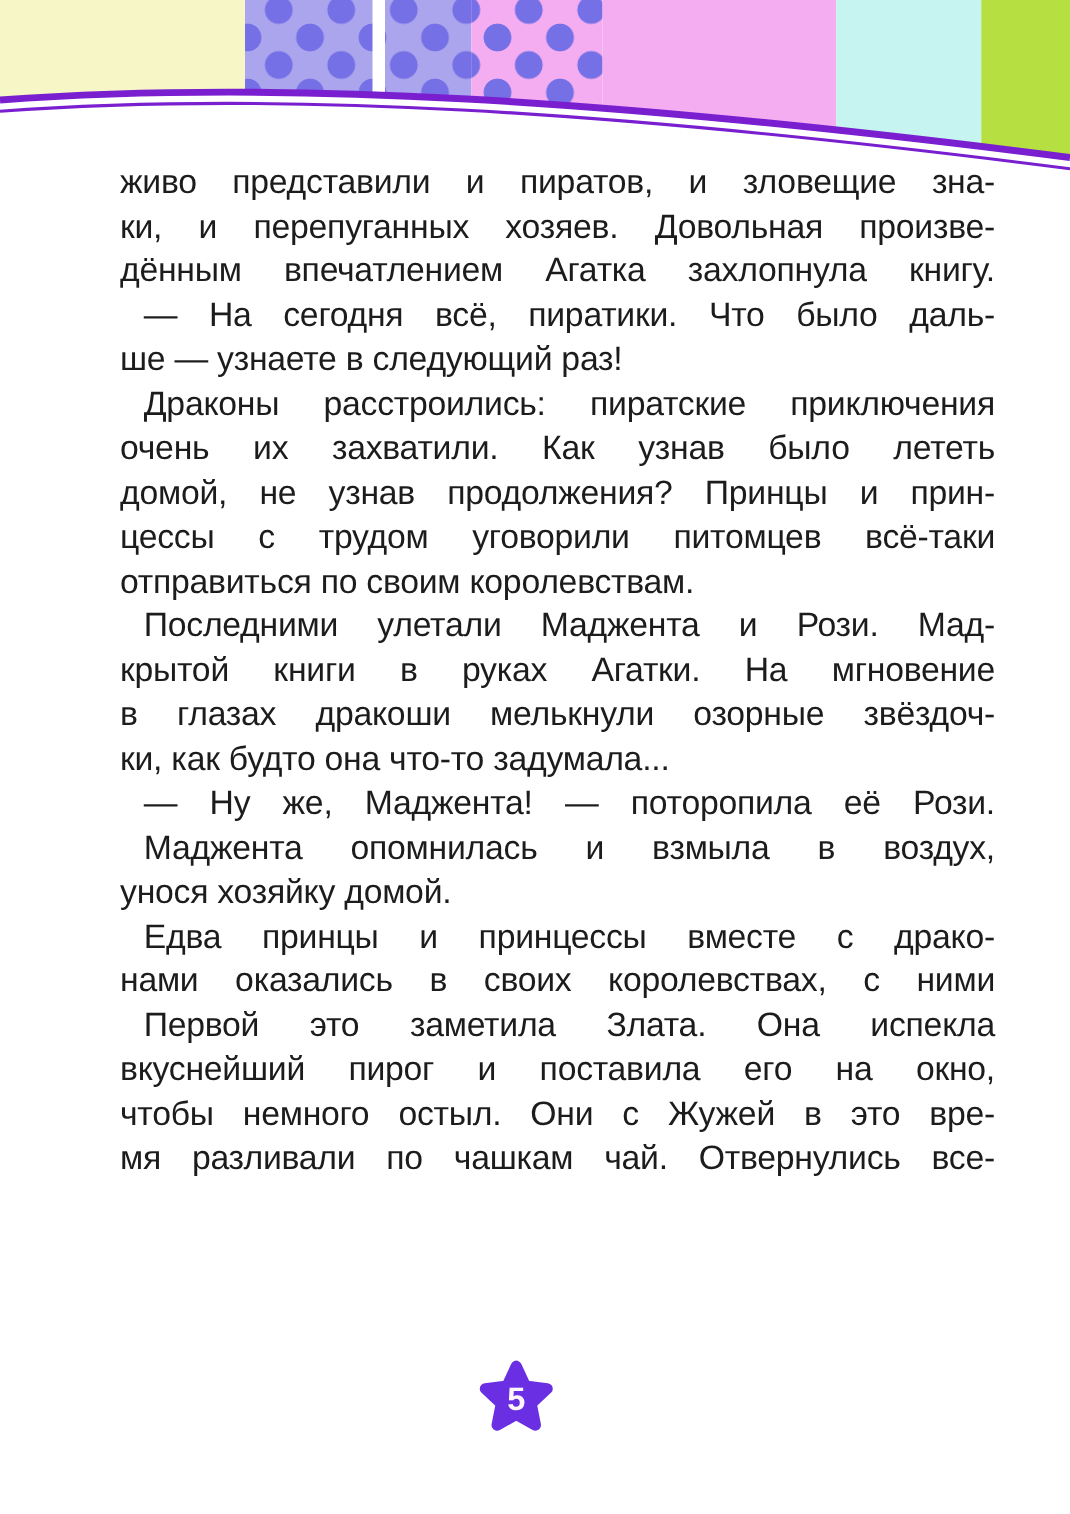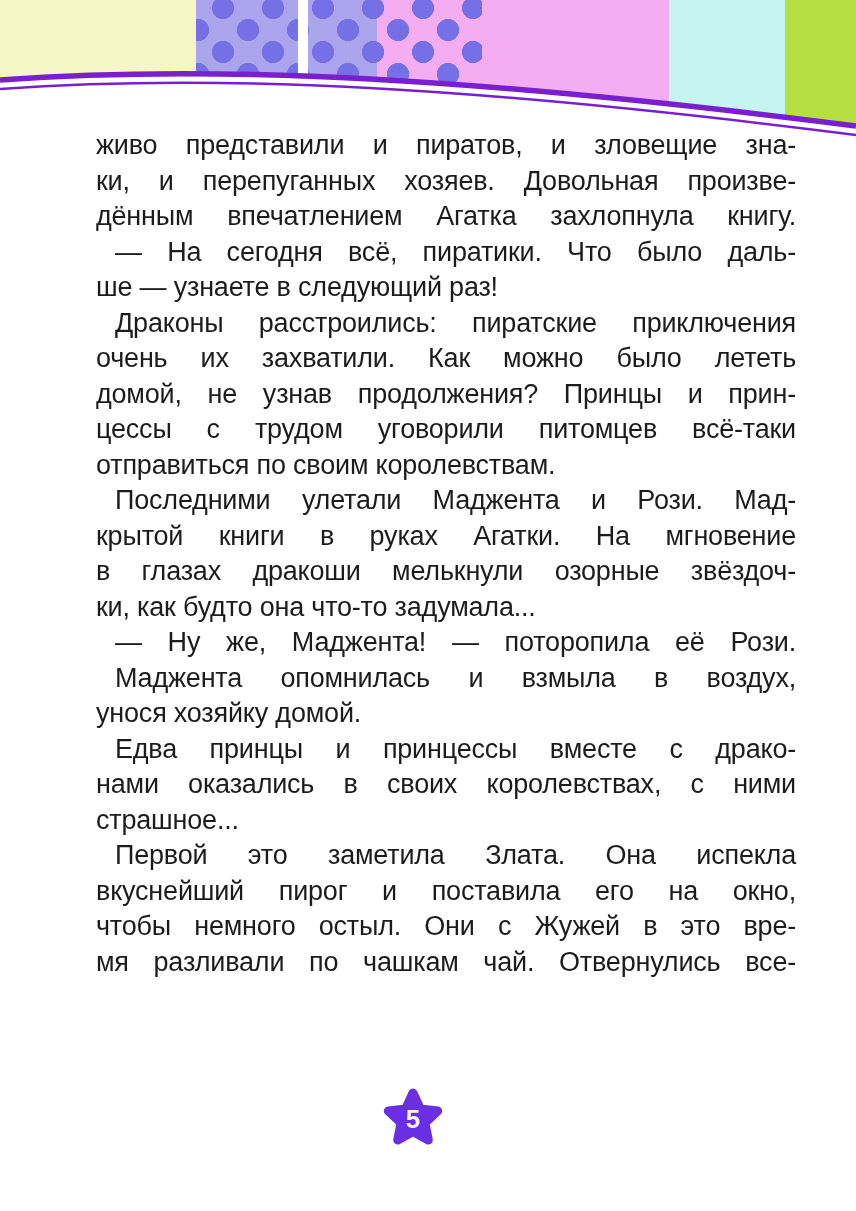--- a/index.html
+++ b/index.html
@@ -62,34 +62,33 @@
     </svg>
   </div>
 
   <div class="text-block">
     <div class="ln jst">живо представили и пиратов, и зловещие зна-</div>
     <div class="ln jst">ки, и перепуганных хозяев. Довольная произве-</div>
     <div class="ln jst">дённым впечатлением Агатка захлопнула книгу.</div>
     <div class="ln ind jst">— На сегодня всё, пиратики. Что было даль-</div>
     <div class="ln">ше — узнаете в следующий раз!</div>
     <div class="ln ind jst">Драконы расстроились: пиратские приключения</div>
-    <div class="ln jst">очень их захватили. Как можно было лететь</div>
+    <div class="ln jst">очень их захватили. Как узнав было лететь</div>
     <div class="ln jst">домой, не узнав продолжения? Принцы и прин-</div>
     <div class="ln jst">цессы с трудом уговорили питомцев всё-таки</div>
     <div class="ln">отправиться по своим королевствам.</div>
     <div class="ln ind jst">Последними улетали Маджента и Рози. Мад-</div>
     <div class="ln jst">крытой книги в руках Агатки. На мгновение</div>
     <div class="ln jst">в глазах дракоши мелькнули озорные звёздоч-</div>
     <div class="ln">ки, как будто она что-то задумала...</div>
     <div class="ln ind jst">— Ну же, Маджента! — поторопила её Рози.</div>
     <div class="ln ind jst">Маджента опомнилась и взмыла в воздух,</div>
     <div class="ln">унося хозяйку домой.</div>
     <div class="ln ind jst">Едва принцы и принцессы вместе с драко-</div>
     <div class="ln jst">нами оказались в своих королевствах, с ними</div>
-    <div class="ln">страшное...</div>
     <div class="ln ind jst">Первой это заметила Злата. Она испекла</div>
     <div class="ln jst">вкуснейший пирог и поставила его на окно,</div>
     <div class="ln jst">чтобы немного остыл. Они с Жужей в это вре-</div>
     <div class="ln jst">мя разливали по чашкам чай. Отвернулись все-</div>
   </div>
 
   <div class="star-wrap">
     <svg width="62" height="66" viewBox="0 0 62 66">
       <polygon points="31,7 38.3,22.9 55.7,25 42.9,36.9 46.3,54 31,45.5 15.7,54 19.1,36.9 6.3,25 23.7,22.9" style="fill:var(--star);stroke:var(--star)" stroke-width="9" stroke-linejoin="round"></polygon>
       <text class="star-num" x="31" y="42" text-anchor="middle">5</text>

